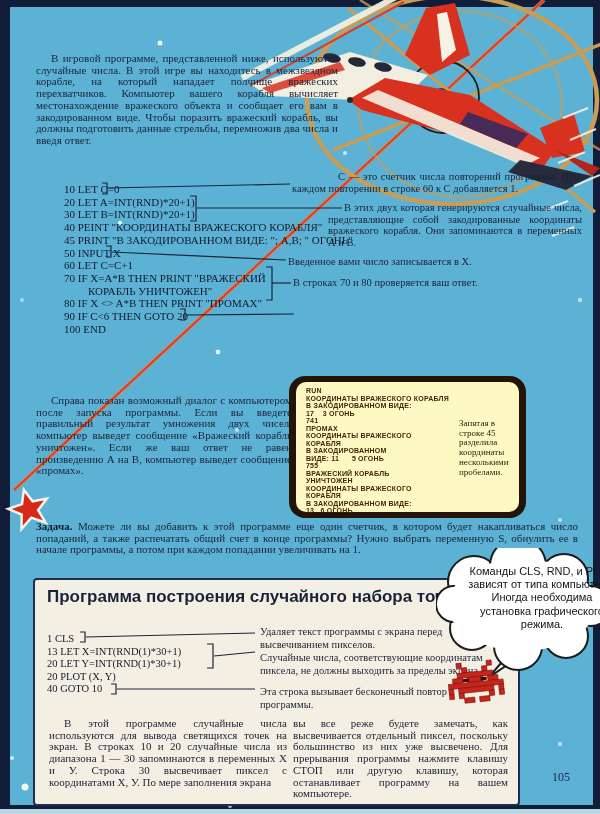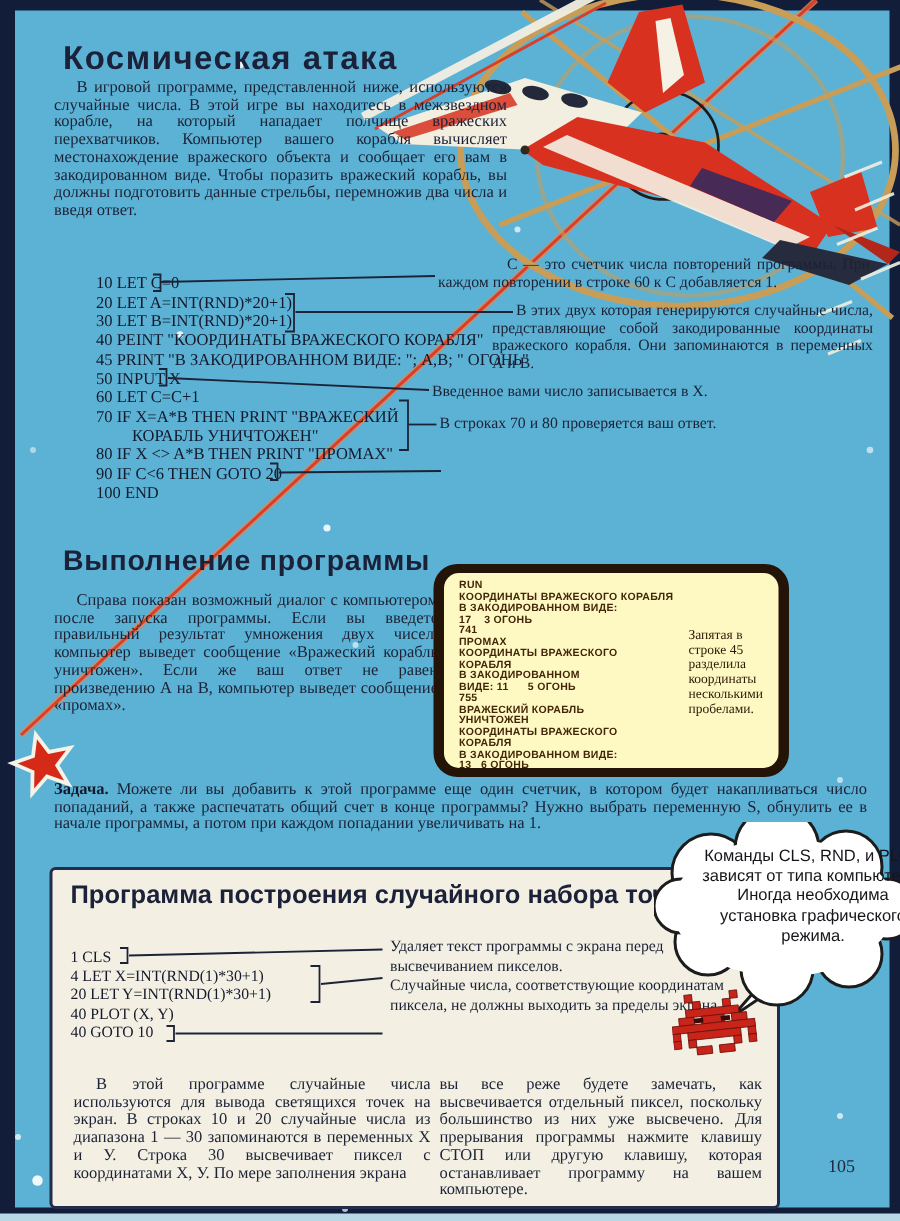--- a/index.html
+++ b/index.html
@@ -123,32 +123,30 @@
       <circle cx="560" cy="744" r="2" opacity=".7"></circle>
       <circle cx="25" cy="787" r="3.5" opacity=".9"></circle>
       <circle cx="12" cy="758" r="2" opacity=".7"></circle>
       <circle cx="95" cy="802" r="2.8" opacity=".85"></circle>
       <circle cx="230" cy="806" r="2" opacity=".7"></circle>
       <circle cx="370" cy="801" r="2.2" opacity=".7"></circle>
     </g>
   </svg>
 
   <div id="content" class="lyr">
-    <h1 class="t1 abs" style="left:42px;top:26px;">Космическая атака</h1>
 
     <div class="para fi abs" style="left:36px;top:53px;width:302px;">В игровой программе, представленной ниже, используются случайные числа. В этой игре вы находитесь в межзвездном корабле, на который нападает полчище вражеских перехватчиков. Компьютер вашего корабля вычисляет местонахождение вражеского объекта и сообщает его вам в закодированном виде. Чтобы поразить вражеский корабль, вы должны подготовить данные стрельбы, перемножив два числа и введя ответ.</div>
 
     <div class="code abs" style="left:36px;top:183px;"><div class="cline">10 LET C=0</div><div class="cline">20 LET A=INT(RND)*20+1)</div><div class="cline">30 LET B=INT(RND)*20+1)</div><div class="cline">40 PEINT "КООРДИНАТЫ ВРАЖЕСКОГО КОРАБЛЯ"</div><div class="cline">45 PRINT "В ЗАКОДИРОВАННОМ ВИДЕ: "; A,B; " ОГОНЬ"</div><div class="cline">50 INPUT X</div><div class="cline">60 LET C=C+1</div><div class="cline">70 IF X=A*B THEN PRINT "ВРАЖЕСКИЙ</div><div class="cline ind">КОРАБЛЬ УНИЧТОЖЕН"</div><div class="cline">80 IF X &lt;&gt; A*B THEN PRINT "ПРОМАХ"</div><div class="cline">90 IF C&lt;6 THEN GOTO 20</div><div class="cline">100 END</div></div>
 
     <div class="ann abs" style="left:292px;top:171px;width:288px;text-indent:46px;">С — это счетчик числа повторений программы. При каждом повторении в строке 60 к С добавляется 1.</div>
     <div class="ann abs" style="left:328px;top:202px;width:254px;text-indent:16px;">В этих двух которая генерируются случайные числа, представляющие собой закодированные координаты вражеского корабля. Они запоминаются в переменных А и В.</div>
     <div class="ann abs" style="left:288px;top:256px;width:292px;">Введенное вами число записывается в X.</div>
     <div class="ann abs" style="left:293px;top:277px;width:200px;">В строках 70 и 80 проверяется ваш ответ.</div>
 
-    <h2 class="t2 abs" style="left:42px;top:364px;">Выполнение программы</h2>
 
     <div class="para fi abs" style="left:36px;top:395px;width:256px;">Справа показан возможный диалог с компьютером после запуска программы. Если вы введете правильный результат умножения двух чисел, компьютер выведет сообщение «Вражеский корабль уничтожен». Если же ваш ответ не равен произведению А на В, компьютер выведет сообщение «промах».</div>
 
     <div class="abs" id="screenbox">
       <div id="screeninner">
         <div id="scrlines">
             <div class="scrline">RUN</div>
             <div class="scrline">КООРДИНАТЫ ВРАЖЕСКОГО КОРАБЛЯ</div>
             <div class="scrline">В ЗАКОДИРОВАННОМ ВИДЕ:</div>
             <div class="scrline">17    3 ОГОНЬ</div>
@@ -169,23 +167,24 @@
         <div id="scrnote">Запятая в строке 45 разделила координаты несколькими пробелами.</div>
       </div>
     </div>
 
     <div class="para abs taskline" style="left:36px;top:521px;width:542px;">
       <b>Задача.</b><span> Можете ли вы добавить к этой программе еще один счетчик, в котором будет накапливаться число попаданий, а также распечатать общий счет в конце программы? Нужно выбрать переменную S, обнулить ее в начале программы, а потом при каждом попадании увеличивать на 1.</span>
     </div>
 
     <div class="abs" id="whitebox">
       <div id="boxtitle">Программа построения случайного набора точек</div>
-      <div class="bcode" style="position:absolute;left:12px;top:53px;"><div class="bline">1 CLS</div><div class="bline">4 LET X=INT(RND(1)*30+1)</div><div class="bline">20 LET Y=INT(RND(1)*30+1)</div><div class="bline">40 PLOT (X, Y)</div><div class="bline">40 GOTO 10</div></div>
+      <div class="bcode" style="position:absolute;left:12px;top:53px;"><div class="bline">1 CLS</div><div class="bline">13 LET X=INT(RND(1)*30+1)</div><div class="bline">20 LET Y=INT(RND(1)*30+1)</div><div class="bline">20 PLOT (X, Y)</div><div class="bline">40 GOTO 10</div></div>
       <div class="bann" style="position:absolute;left:225px;top:46px;width:220px;">Удаляет текст программы с экрана перед высвечиванием пикселов.</div>
       <div class="bann" style="position:absolute;left:225px;top:72px;width:232px;">Случайные числа, соответствующие координатам пиксела, не должны выходить за пределы экрана.</div>
+      <div class="bann" style="position:absolute;left:225px;top:106px;width:222px;">Эта строка вызывает бесконечный повтор программы.</div>
       <div class="bcol" style="position:absolute;left:14px;top:138px;width:238px;text-indent:15px;">В этой программе случайные числа используются для вывода светящихся точек на экран. В строках 10 и 20 случайные числа из диапазона 1 — 30 запоминаются в переменных X и У. Строка 30 высвечивает пиксел с координатами X, У. По мере заполнения экрана</div>
       <div class="bcol" style="position:absolute;left:258px;top:138px;width:215px;">вы все реже будете замечать, как высвечивается отдельный пиксел, поскольку большинство из них уже высвечено. Для прерывания программы нажмите клавишу СТОП или другую клавишу, которая останавливает программу на вашем компьютере.</div>
     </div>
 
     <svg class="abs" style="left:436px;top:548px;width:170px;height:150px;z-index:4;" viewBox="0 0 170 150">
       <g stroke="#1c1c1c" stroke-width="2" fill="#ffffff">
         <polygon points="80,98 102,96 52,130"></polygon>
         <circle cx="38" cy="34" r="26"></circle>
           <circle cx="82" cy="18" r="28"></circle>
         <circle cx="128" cy="30" r="24"></circle>

